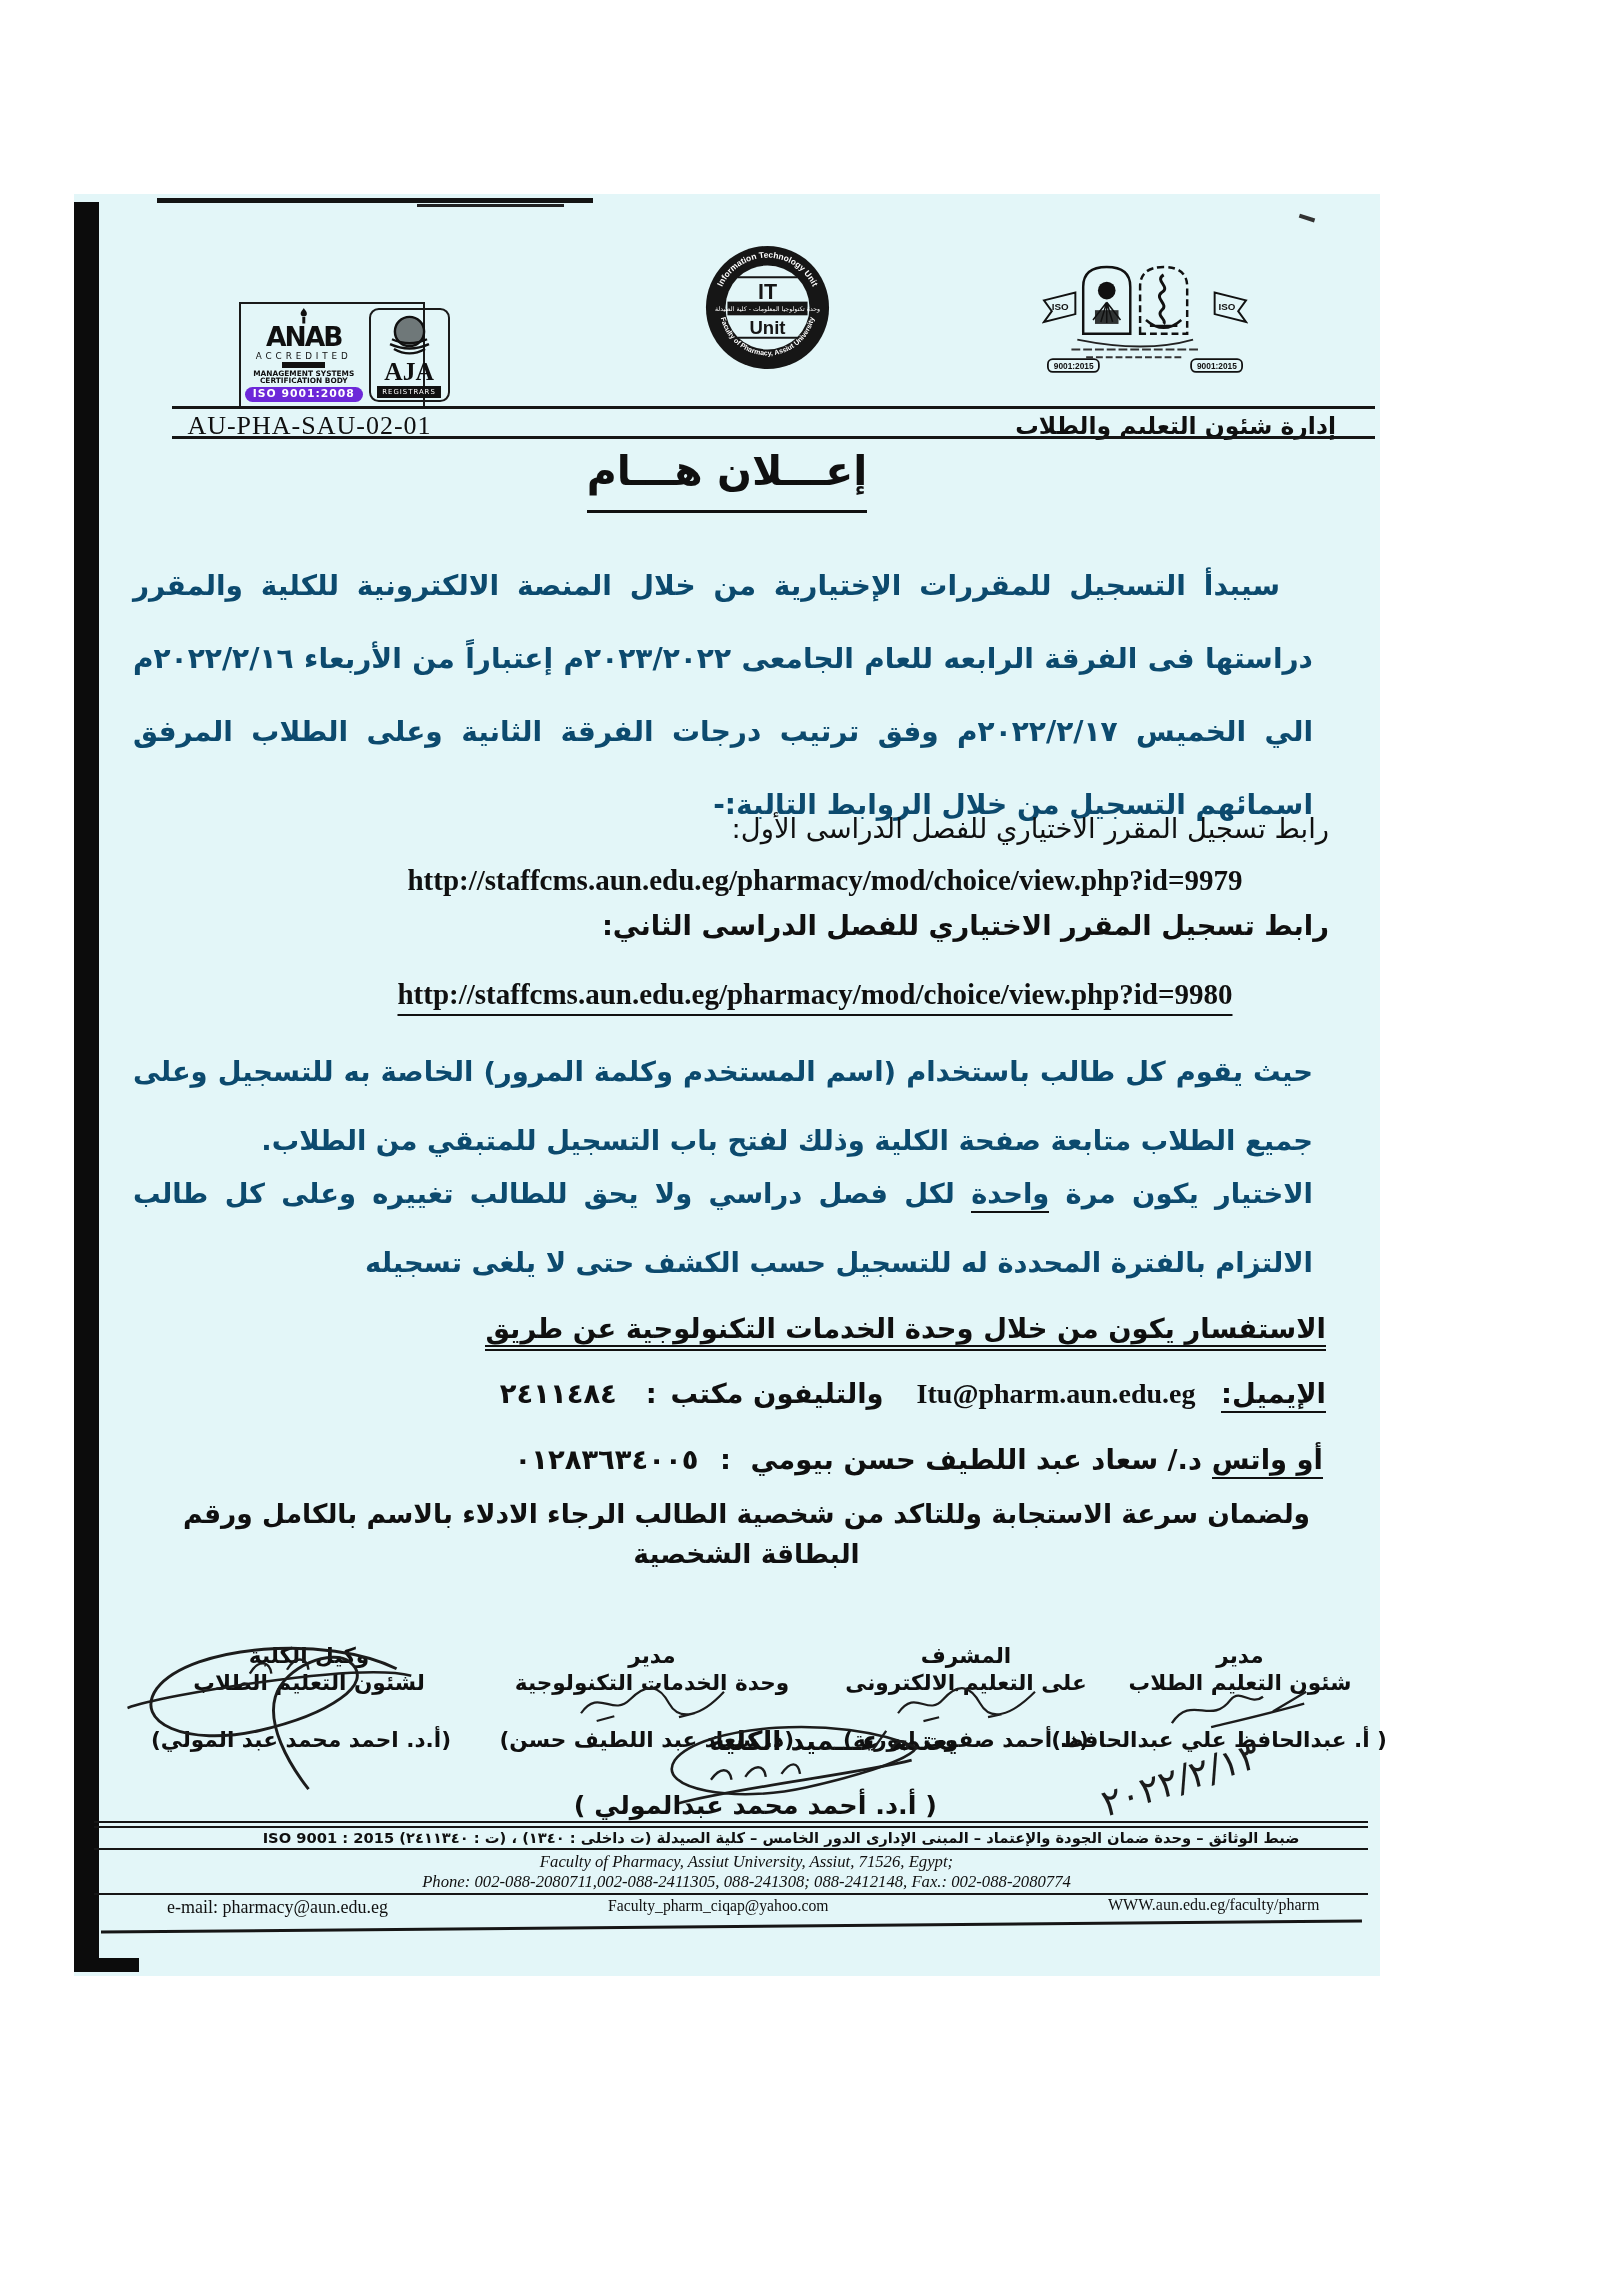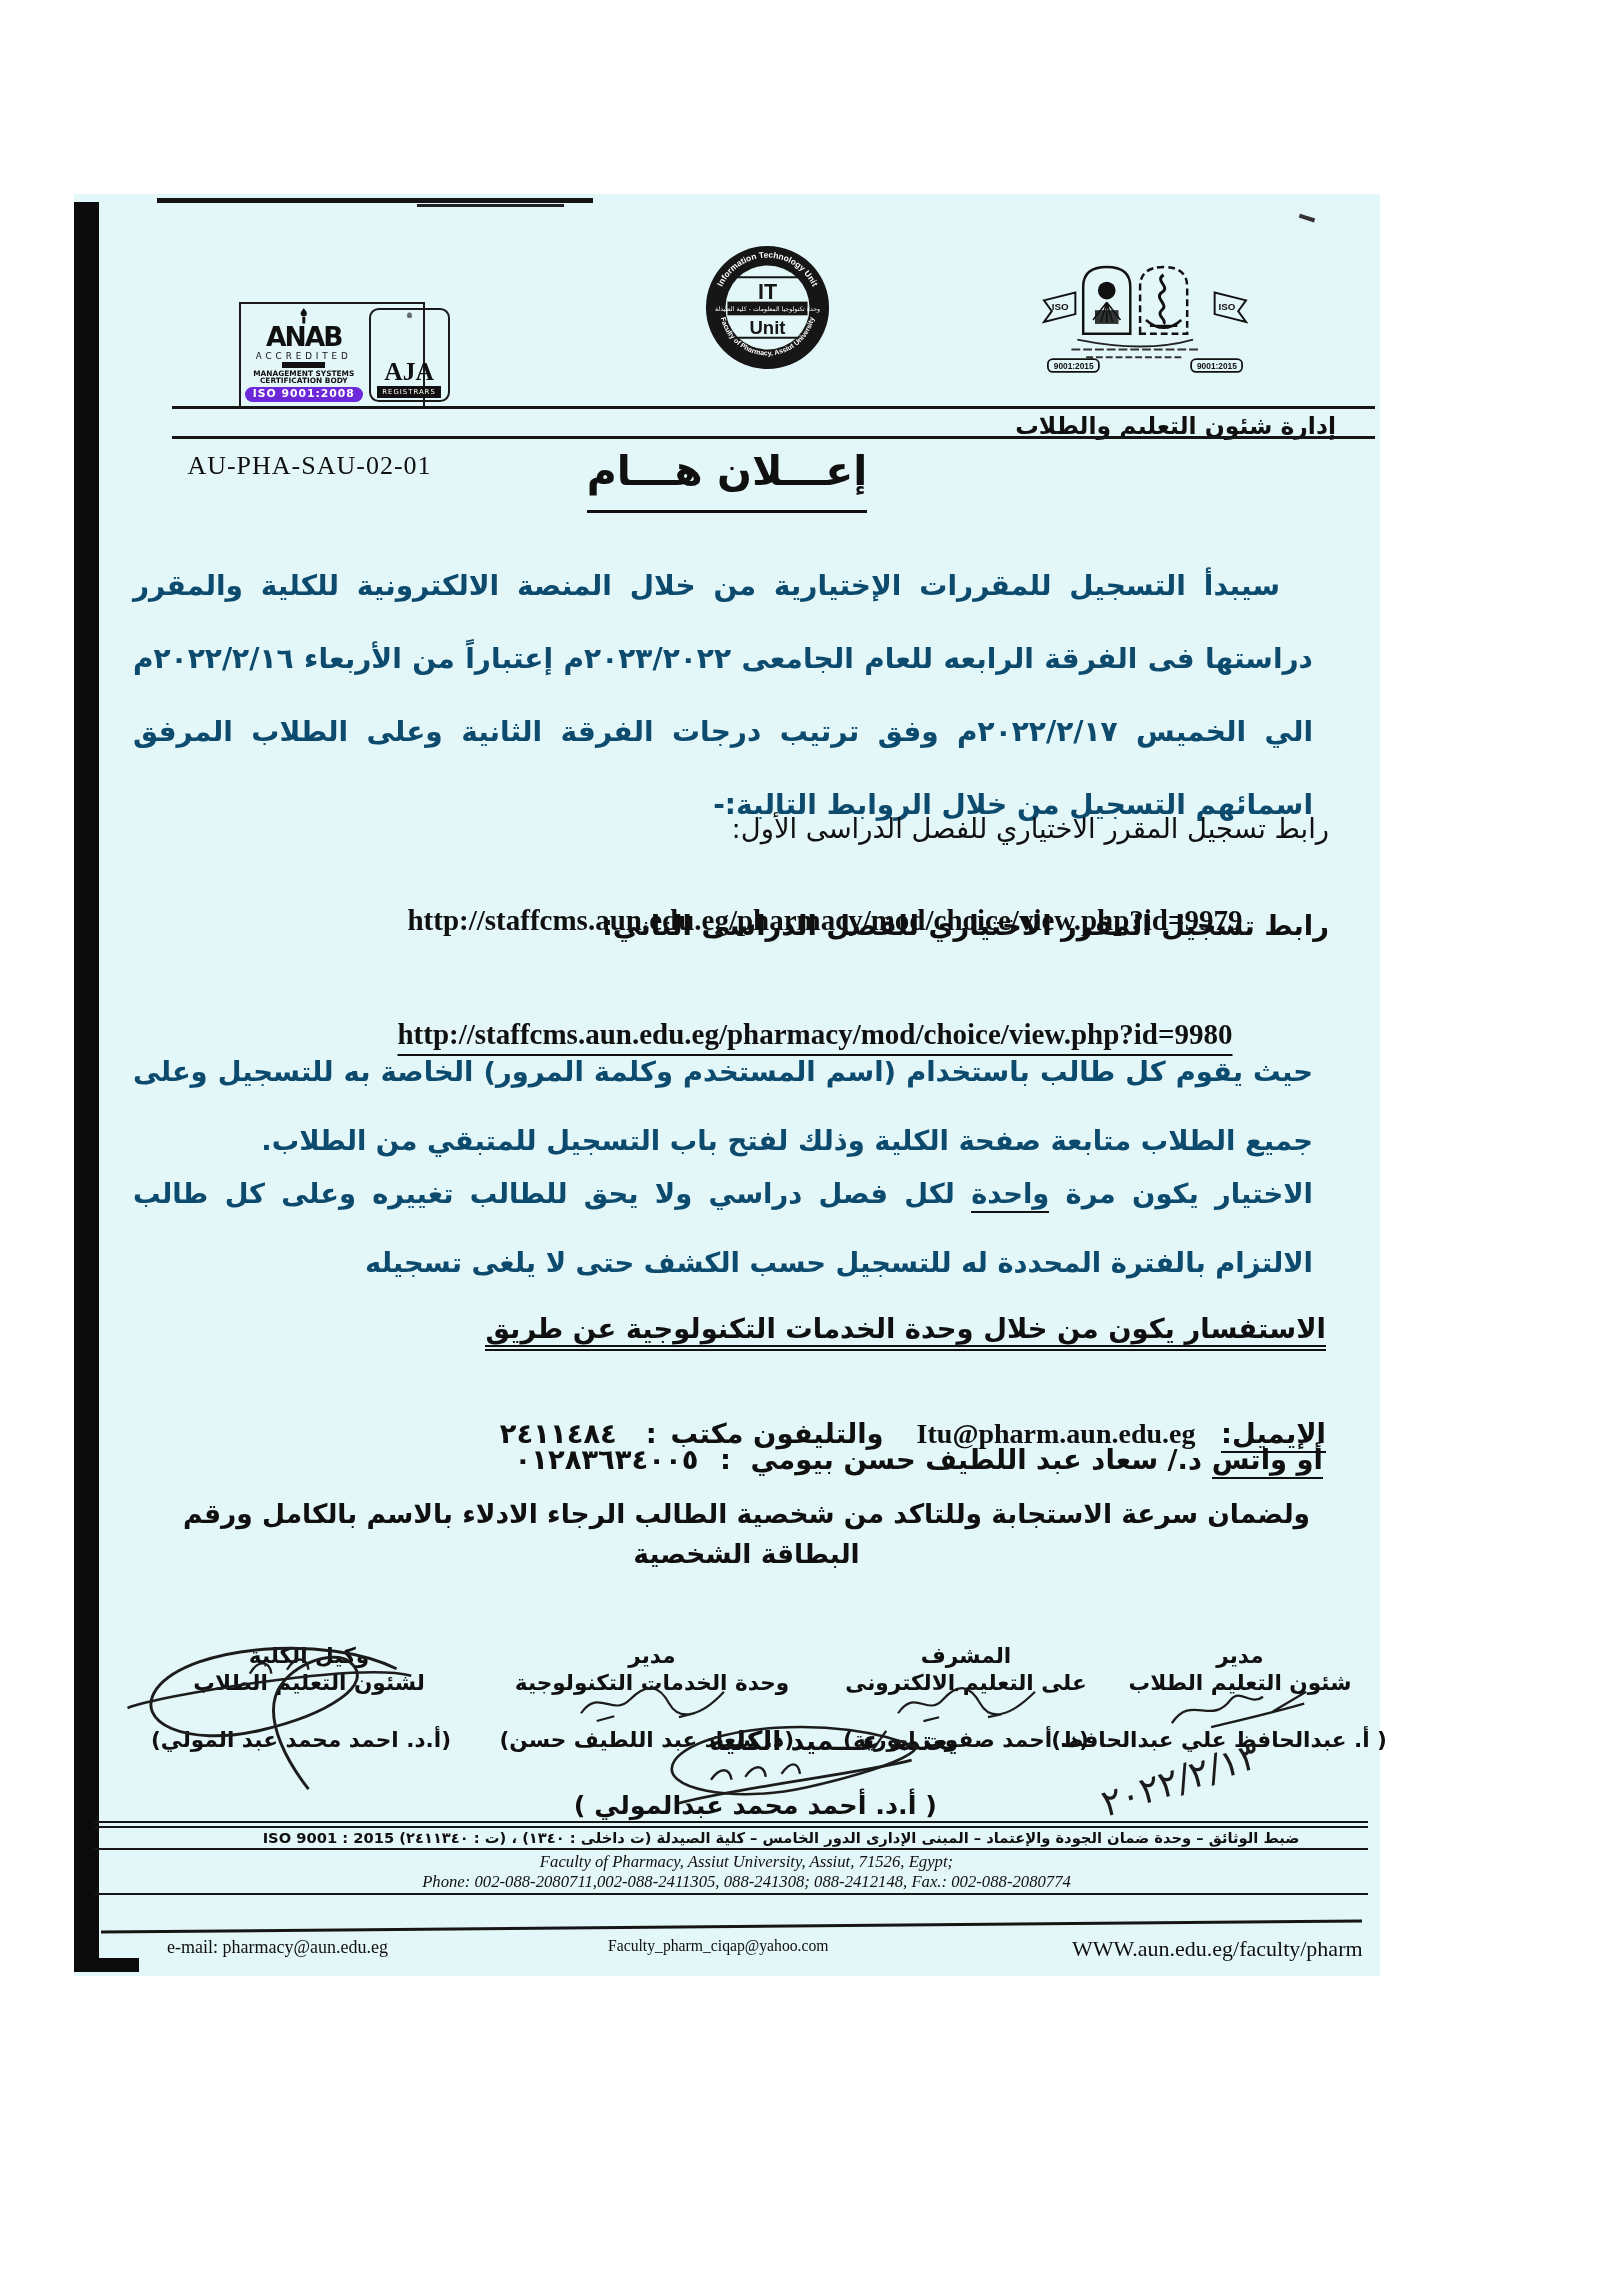--- a/index.html
+++ b/index.html
@@ -1,20 +1,20 @@
 <!DOCTYPE html>
 <html><head>
 <meta charset="utf-8">
 <style>
   html,body{margin:0;padding:0;background:#ffffff;}
   body{width:1621px;height:2293px;position:relative;font-family:"DejaVu Sans",sans-serif;color:#101010;}
   .page{position:absolute;left:74px;top:194px;width:1306px;height:1782px;background:#e3f6f8;}
   .abs{position:absolute;}
   .ar{direction:rtl;font-family:"DejaVu Sans",sans-serif;}
-  .serif{font-family:"Liberation Serif",serif;margin-top:40px;}
+  .serif{font-family:"Liberation Serif",serif;}
   .hline{position:absolute;background:#161616;}
   .title-u{display:inline-block;border-bottom:3.9px solid #111;padding-bottom:15px;}
   .sub-u{display:inline-block;border-bottom:2.9px solid #111;padding-bottom:4.9px;}
   .para{direction:rtl;text-align:justify;font-weight:700;color:#0c4a6e;}
   .para-last-right{text-align-last:right;}
   .u2{border-bottom:2px solid #111;padding-bottom:2px;}
   .dbl-u{border-bottom:2px solid #111;padding-bottom:4.9px;}
   .dbl-u>span{display:inline-block;border-bottom:2px solid #111;padding-bottom:1px;}
   .sig-col{position:absolute;text-align:center;direction:rtl;font-weight:700;}
   .sig-col .t{font-size:21.6px;line-height:26.5px;}
@@ -195,17 +195,17 @@
 
   <div class="hline" style="left:19.6px;right:11.8px;top:1627px;height:2px;"></div>
   <div class="hline" style="left:19.6px;right:11.8px;top:1632px;height:2px;"></div>
   <div class="abs ar" style="left:147px;right:39px;top:1635px;text-align:center;font-size:14.7px;font-weight:700;line-height:17.6px;white-space:nowrap;overflow:hidden;">ضبط الوثائق – وحدة ضمان الجودة والإعتماد – المبنى الإدارى الدور الخامس – كلية الصيدلة (ت داخلى : ١٣٤٠) ، (ت : ٢٤١١٣٤٠) ISO 9001 : 2015</div>
   <div class="hline" style="left:19.6px;right:11.8px;top:1654px;height:2px;"></div>
   <div class="abs foot-it" style="left:39px;right:0;top:1658px;">Faculty of Pharmacy, Assiut University, Assiut, 71526, Egypt;</div>
   <div class="abs foot-it" style="left:39px;right:0;top:1678px;">Phone: 002-088-2080711,002-088-2411305, 088-241308; 088-2412148, Fax.: 002-088-2080774</div>
   <div class="hline" style="left:19.6px;right:11.8px;top:1699px;height:2px;"></div>
   <div class="abs serif" style="left:93px;top:1703px;font-size:18px;">e-mail: pharmacy@aun.edu.eg</div>
   <div class="abs serif" style="left:534px;top:1703px;font-size:15.7px;">Faculty_pharm_ciqap@yahoo.com</div>
-  <div class="abs serif" style="left:998px;top:1702px;font-size:22px;">WWW.aun.edu.eg/faculty/pharm</div>
+  <div class="abs serif" style="left:1034px;top:1702px;font-size:16px;">WWW.aun.edu.eg/faculty/pharm</div>
   <div class="hline" style="left:27.4px;right:17.6px;top:1731px;height:2.9px;transform:rotate(-0.5deg);"></div>
 
 </div>
 
 
 </body></html>

